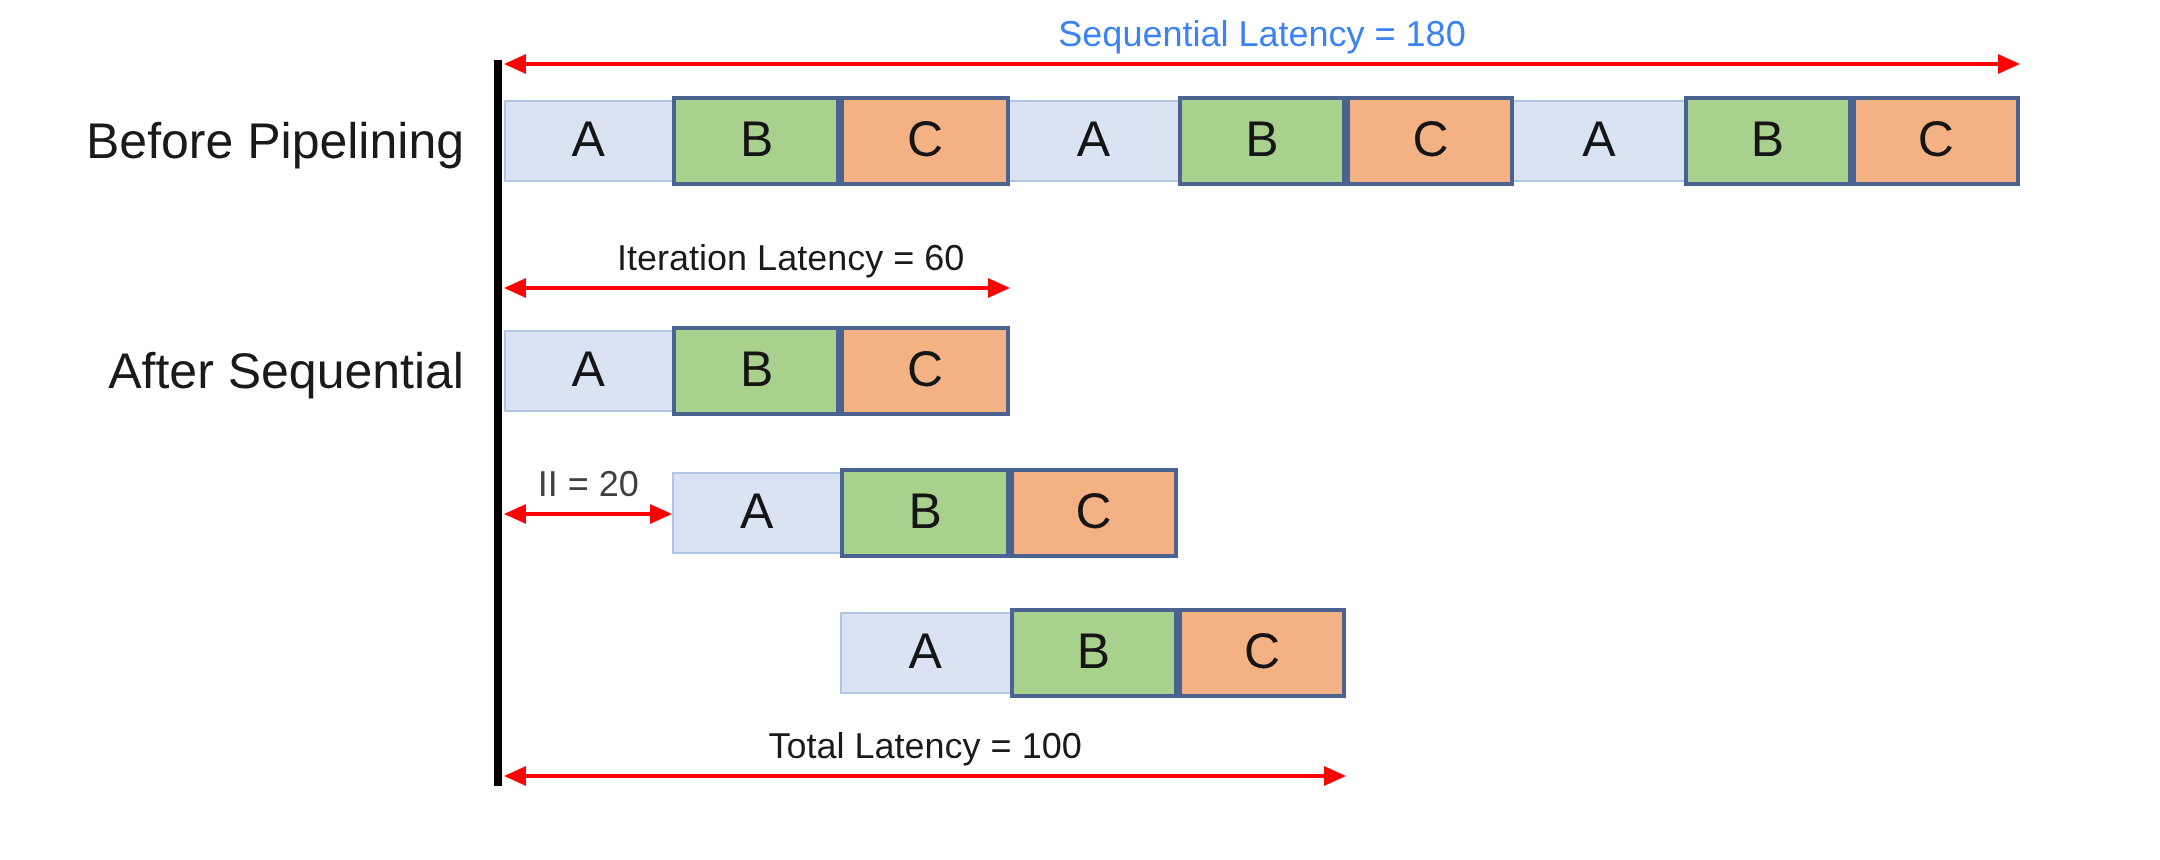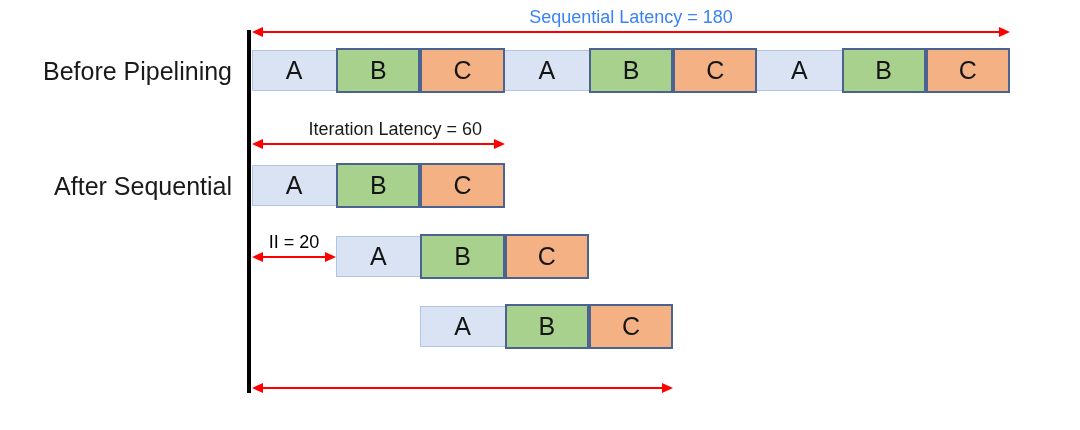--- a/index.html
+++ b/index.html
@@ -95,24 +95,25 @@
       <div class="line" style="background: rgb(255, 0, 0);"></div>
       <div class="head left" style="border-right-color: rgb(255, 0, 0);"></div>
       <div class="head right" style="border-left-color: rgb(255, 0, 0);"></div>
     </div>
     <div class="annotation-label" style="left: 378.333px; top: 119px; color: rgb(26, 26, 26); margin-left: 17px;">Iteration Latency = 60</div>
     <div class="dim-arrow" style="left: 252px; width: 252.667px; top: 138px;">
       <div class="line" style="background: rgb(255, 0, 0);"></div>
       <div class="head left" style="border-right-color: rgb(255, 0, 0);"></div>
       <div class="head right" style="border-left-color: rgb(255, 0, 0);"></div>
     </div>
-    <div class="annotation-label" style="left: 294.111px; top: 232px; color: #000000;">II = 20</div>
+    <div class="annotation-label" style="left: 294.111px; top: 232px; color: #404040;">II = 20</div>
     <div class="dim-arrow" style="left: 252px; width: 84.2222px; top: 251px;">
       <div class="line" style="background: rgb(255, 0, 0);"></div>
       <div class="head left" style="border-right-color: rgb(255, 0, 0);"></div>
       <div class="head right" style="border-left-color: rgb(255, 0, 0);"></div>
     </div>
+    <div class="annotation-label" style="left: 462.556px; top: 363px; color: rgb(26, 26, 26);">Total Latency = 100</div>
     <div class="dim-arrow" style="left: 252px; width: 421.111px; top: 382px;">
       <div class="line" style="background: rgb(255, 0, 0);"></div>
       <div class="head left" style="border-right-color: rgb(255, 0, 0);"></div>
       <div class="head right" style="border-left-color: rgb(255, 0, 0);"></div>
     </div>
   </div>
 
 </body></html>

